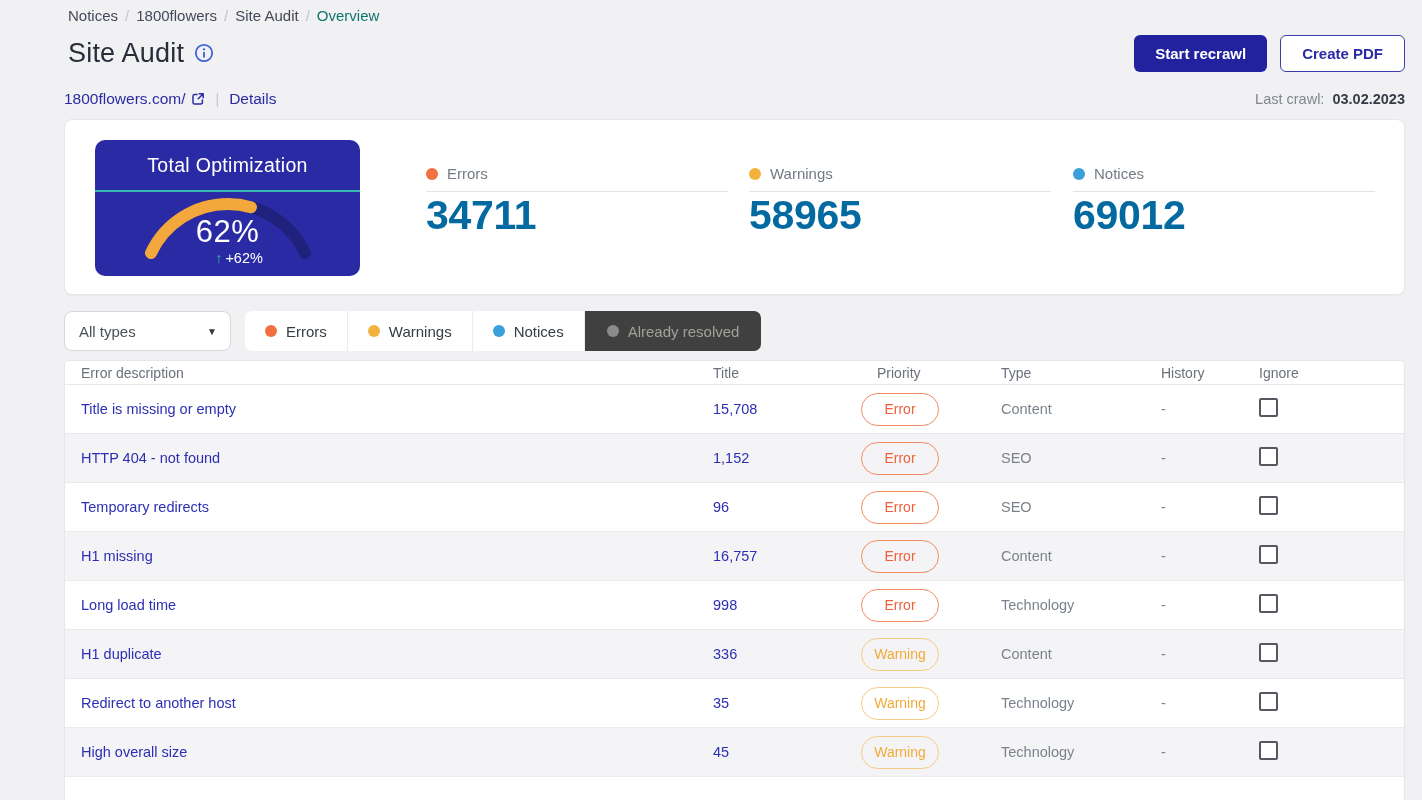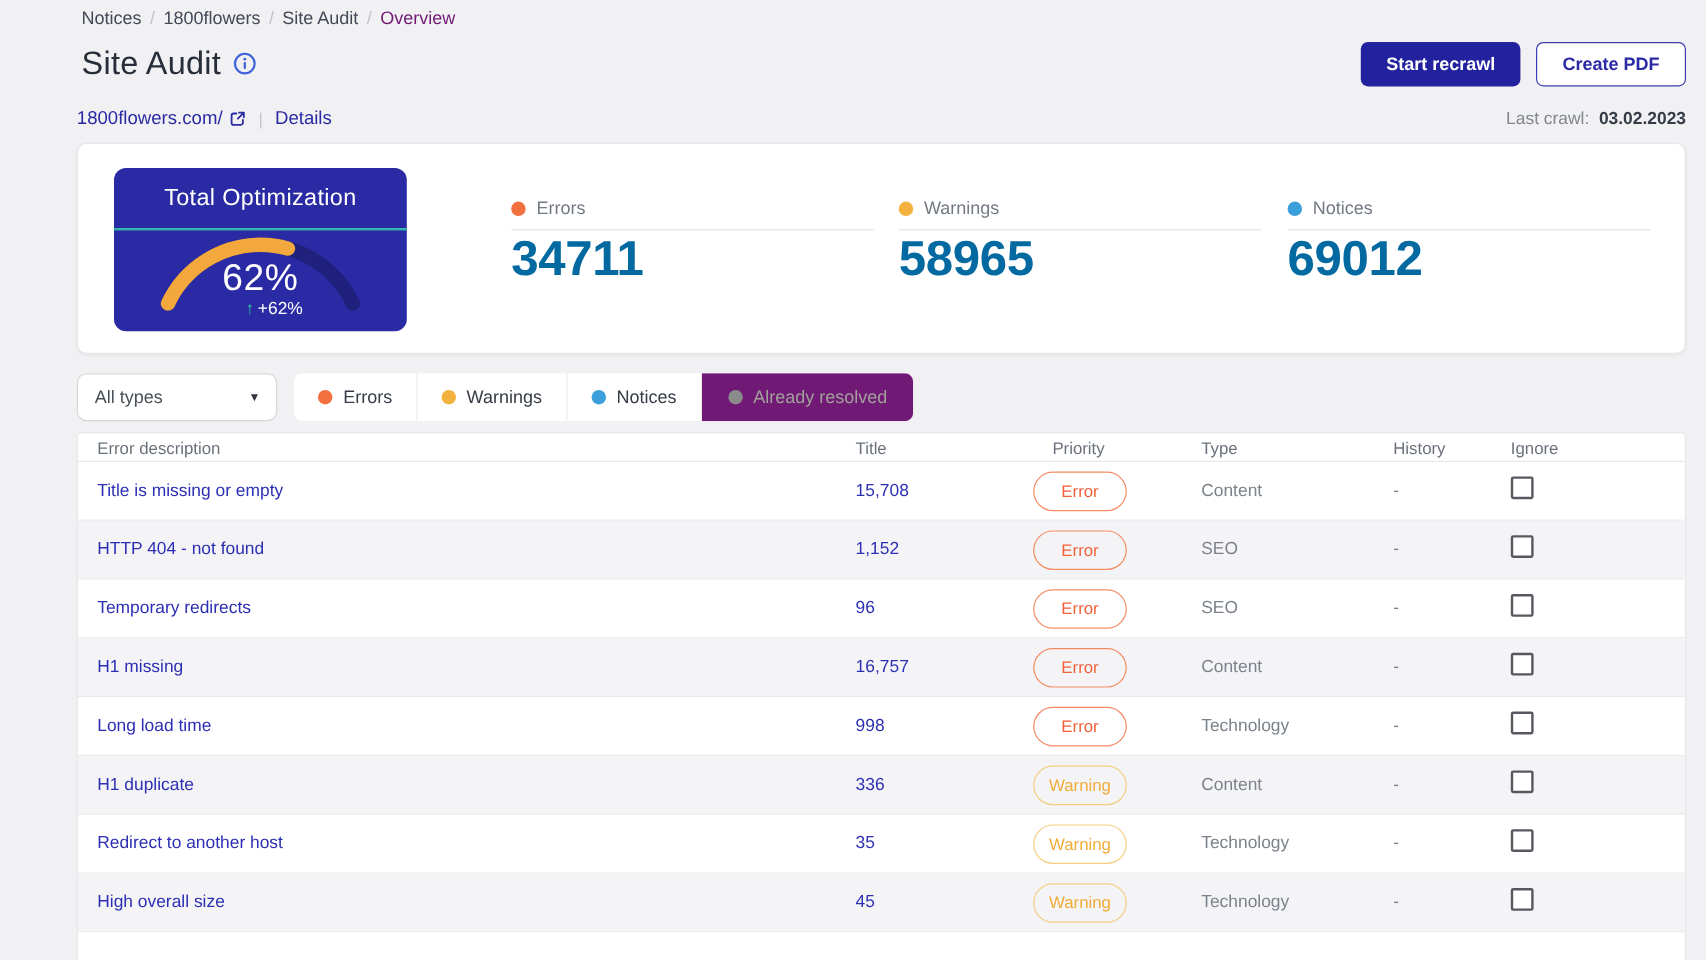--- a/index.html
+++ b/index.html
@@ -9,42 +9,42 @@
     font-family:"Liberation Sans", sans-serif;
     color:#3a4048;
     -webkit-font-smoothing:antialiased;
   }
   .page { padding:5px 17px 0 64px; }
 
   
   .breadcrumb { margin-left:4px; font-size:15px; color:#434957; display:flex; gap:7px; align-items:center; height:20px;}
   .breadcrumb .sep { color:#c0c4ca; }
   .breadcrumb .crumb { color:#434957; }
-  .breadcrumb .crumb.current { color:#701a75; }
+  .breadcrumb .crumb.current { color:#0f766e; }
 
   
   .title-row { margin-top:9px; margin-left:4px; display:flex; align-items:center; height:38px; }
   .page-title { font-size:27px; color:#272e3a; font-weight:500; letter-spacing:.2px; }
   .info-icon { margin-left:10px; display:inline-flex; }
   .title-actions { margin-left:auto; display:flex; gap:13px; }
   .btn { height:37px; border-radius:6px; font-size:15px; font-weight:600; display:inline-flex; align-items:center; padding:0 21px; cursor:pointer; border:none; font-family:inherit; }
   .btn.primary { background:#22229e; color:#ffffff; }
   .btn.secondary { background:#ffffff; color:#2a2aa5; border:1px solid #3c3cb0; }
 
   
   .domain-row { margin-top:17px; display:flex; align-items:center; height:19px; font-size:15.5px; }
   .domain-link { color:#2a2aa5; text-decoration:none; display:inline-flex; align-items:center; gap:6px; }
   .pipe { color:#c3c7cc; margin:0 10px; font-size:14px; }
   .details-link { color:#2a2aa5; text-decoration:none; }
   .last-crawl { margin-left:auto; font-size:14.5px; color:#80868f; }
   .last-crawl b { color:#363c47; font-weight:700; margin-left:4px; }
 
   
   .summary-card { margin-top:11px; position:relative; height:176px; background:#ffffff; border:1px solid #e6e7e9; border-radius:8px; box-shadow:0 1px 2px rgba(40,45,60,.04); }
-  .gauge-card { position:absolute; left:30px; top:20px; width:244px; height:136px; background:#2a2aa4; border-radius:10px; overflow:hidden; }
+  .gauge-card { position:absolute; left:30px; top:20px; width:265px; height:136px; background:#2a2aa4; border-radius:10px; overflow:hidden; }
   .gauge-title { text-align:center; color:#ffffff; font-size:19.5px; font-weight:400; padding-top:14px; letter-spacing:.3px; }
   .gauge-divider { position:absolute; left:0; right:0; top:50px; height:2px; background:#32b9ac; }
   .gauge-svg { position:absolute; top:54px; left:50%; transform:translateX(-50%); }
   .gauge-value { position:absolute; top:74px; left:0; right:0; text-align:center; color:#ffffff; font-size:31px; font-weight:500; letter-spacing:.5px; }
   .gauge-delta { position:absolute; top:110px; left:0; right:0; text-align:center; color:#ffffff; font-size:14.5px;padding-left:23px; }
   .gauge-delta .arrow { color:#2bc39c; font-weight:700; margin-right:3px; }
 
   .stat { position:absolute; top:45px; width:302px; }
   .stat-head { display:flex; align-items:center; gap:9px; font-size:15px; color:#737a84; }
   .dot { width:12px; height:12px; border-radius:50%; display:inline-block; flex:none; }
@@ -52,21 +52,21 @@
   .stat-value { font-size:41px; font-weight:600; color:#0369a1; letter-spacing:-.3px; }
   .stat.s0 { left:361px; } .stat.s1 { left:684px; } .stat.s2 { left:1008px; }
 
   
   .filter-row { margin-top:16px; display:flex; align-items:center; height:40px; }
   .type-select { width:167px; height:40px; background:#ffffff; border:1px solid #d6d8da; border-radius:8px; display:flex; align-items:center; padding:0 13px 0 14px; font-size:15px; color:#4a5058; cursor:pointer; }
   .type-select .caret { margin-left:auto; font-size:10px; color:#31353c; }
   .segments { margin-left:14px; display:flex; border-radius:7px; overflow:hidden; height:40px; }
   .segment { display:flex; align-items:center; gap:9px; padding:0 20px; font-size:15px; font-weight:500; color:#363c46; background:#ffffff; cursor:pointer; border-right:1px solid #ececee; }
   .segment:last-child { border-right:none; }
-  .segment.inactive { background:#701a75; color:#a3a09c; padding:0 22px;justify-content:center; }
+  .segment.inactive { background:#404040; color:#a3a09c; padding:0 22px;justify-content:center; }
 
   
   .table-card { margin-top:9px; background:#ffffff; border:1px solid #e6e7e9; border-radius:4px; overflow:hidden; }
   .trow, .thead { display:grid; grid-template-columns:648px 148px 140px 160px 98px auto; align-items:center; }
   .thead { height:24px; border-bottom:1px solid #e7e8ea; font-size:14px; color:#6b717b; }
   .thead .th.first { padding-left:16px; }
   .thead .th.pri { padding-left:16px; }
   .trow { height:49px; border-bottom:1px solid #e9eaec; background:#ffffff; }
   .trow.alt { background:#f4f4f6; }
   .td.desc { padding-left:16px; }

